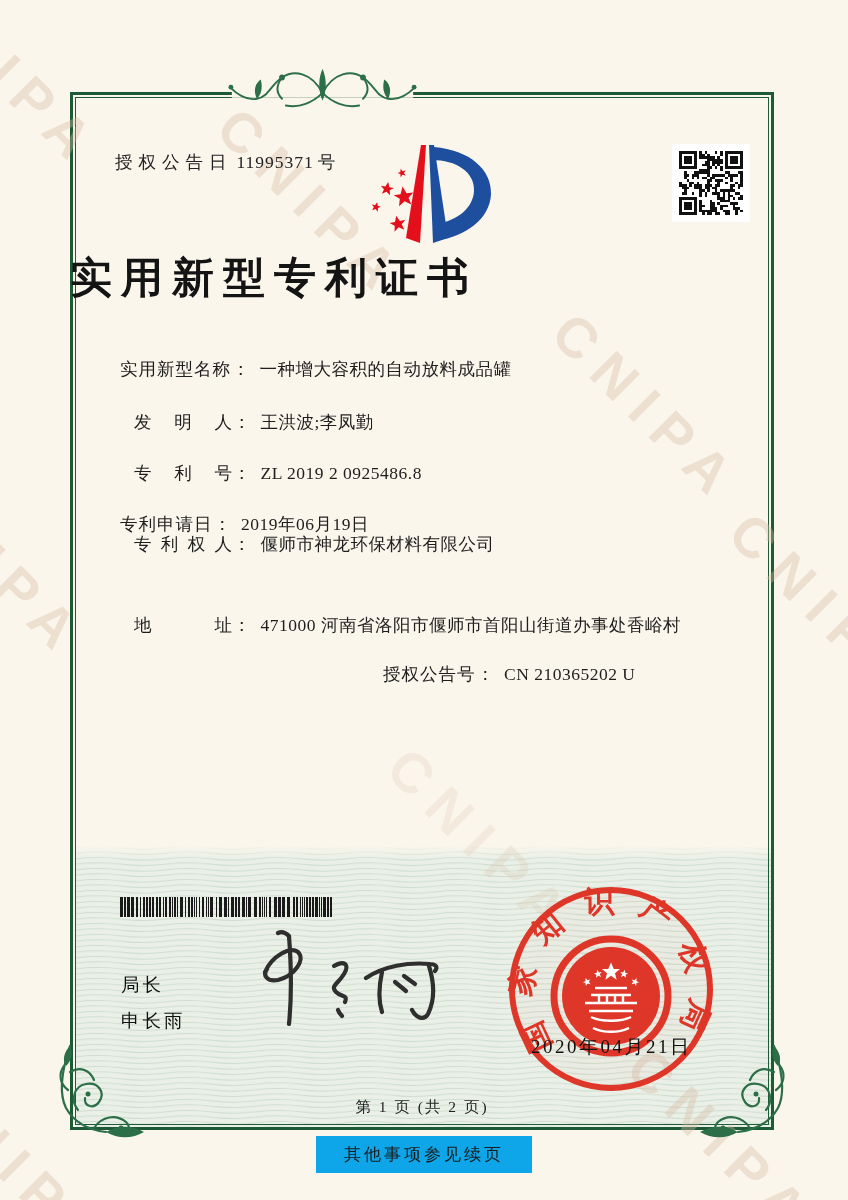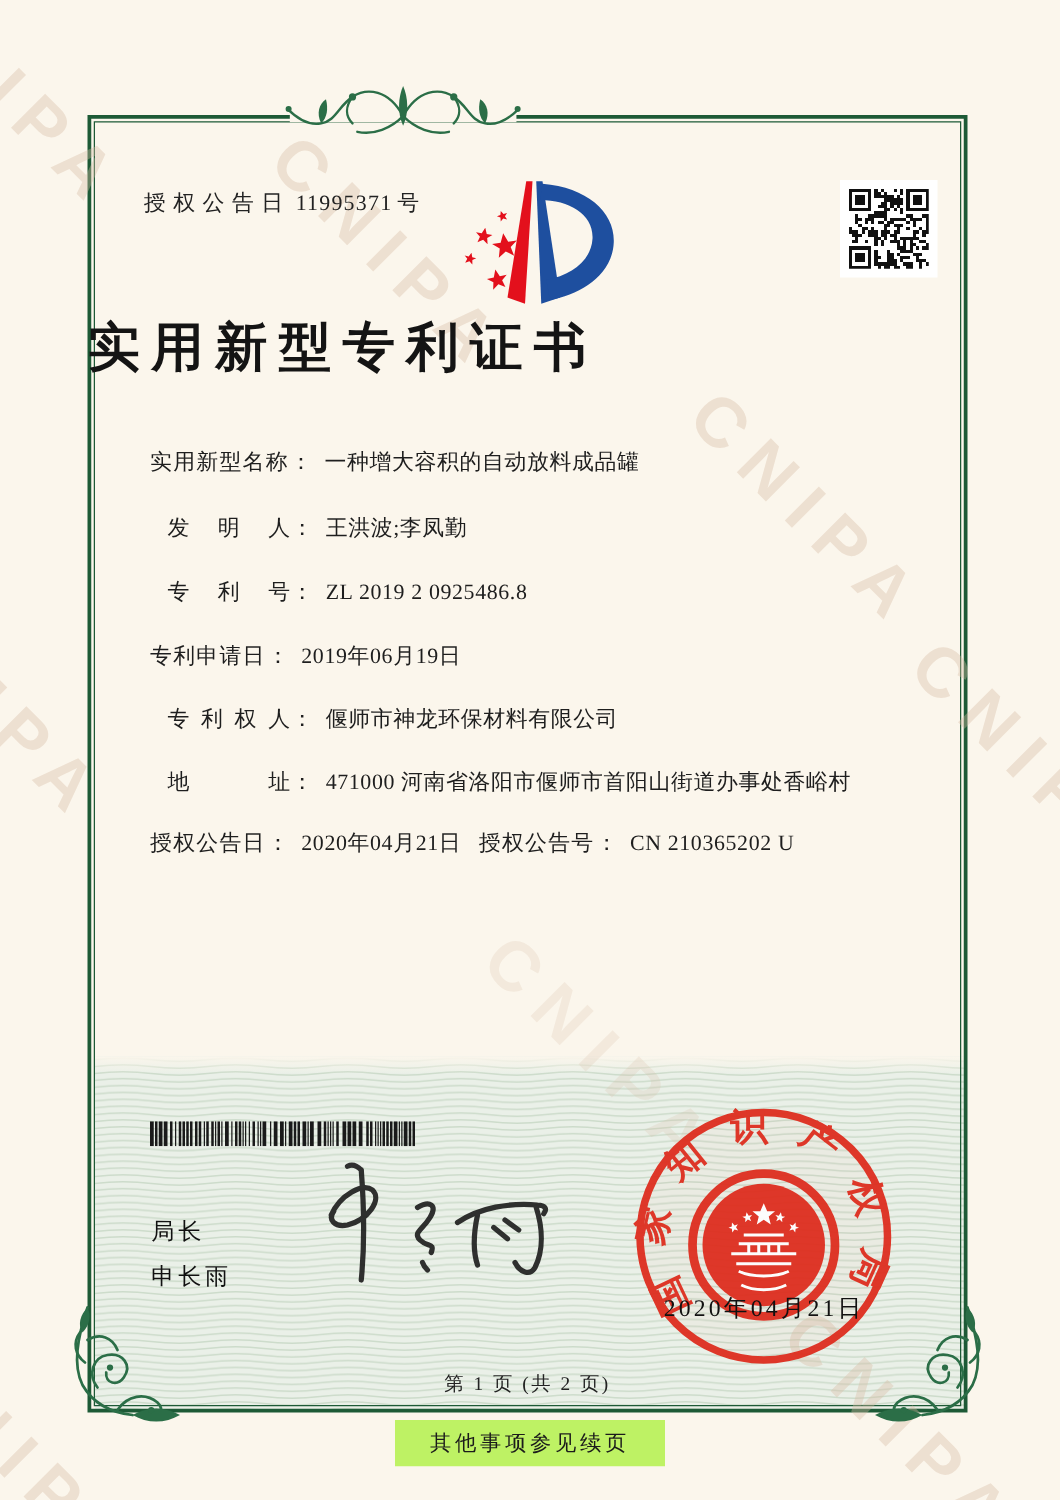--- a/index.html
+++ b/index.html
@@ -63,21 +63,21 @@
   .sealdate{
     position:absolute;left:531px;top:1034px;z-index:6;
     font-size:19px;color:#111;letter-spacing:2.5px;white-space:nowrap;
   }
   .pagenum{
     position:absolute;left:70px;top:1097px;width:704px;z-index:4;
     text-align:center;font-size:15.5px;color:#222;letter-spacing:2px;
   }
   .contnote{
     position:absolute;left:50%;top:1136px;transform:translateX(-50%);z-index:4;
-    background:#bef264;padding:7px 28px;font-size:17px;color:#1b1b1b;letter-spacing:3px;
+    background:#0ea5e9;padding:7px 28px;font-size:17px;color:#1b1b1b;letter-spacing:3px;
     white-space:nowrap;
   }
 </style>
 </head>
 <body>
 
 <div>
   <span class="wm" style="left:-55px;top:-35px;">CNIPA</span>
   <span class="wm" style="left:250px;top:95px;">CNIPA</span>
   <span class="wm" style="left:585px;top:300px;">CNIPA</span>
@@ -410,30 +410,27 @@
 </div>
 <div class="row" style="top:410px">
   <span class="flabel j">发明人</span><span class="colon">：</span><span class="fval">王洪波;李凤勤</span>
 </div>
 <div class="row" style="top:461px">
   <span class="flabel j">专利号</span><span class="colon">：</span><span class="fval">ZL 2019 2 0925486.8</span>
 </div>
 <div class="row" style="top:512px">
   <span class="flabel">专利申请日</span><span class="colon">：</span><span class="fval">2019年06月19日</span>
 </div>
-<div class="row" style="top:563px">
+<div class="row" style="top:532px">
   <span class="flabel j">专利权人</span><span class="colon">：</span><span class="fval">偃师市神龙环保材料有限公司</span>
 </div>
 <div class="row" style="top:613px">
   <span class="flabel j">地址</span><span class="colon">：</span><span class="fval">471000 河南省洛阳市偃师市首阳山街道办事处香峪村</span>
 </div>
 <div class="row" style="top:662px">
-  <span>
-    <span class="flabel">授权公告日</span><span class="colon">：</span><span class="fval">2020年04月21日</span>
-  </span>
   <span class="pair2">
     <span class="flabel">授权公告号</span><span class="colon">：</span><span class="fval">CN 210365202 U</span>
   </span>
 </div>
 
 <div class="bodytext">
 </div>
 
 <svg class="barcode" id="bcsvg" width="216" height="20">
     <rect x="0" y="0" width="3" height="20" fill="#1a1a1a"></rect>

